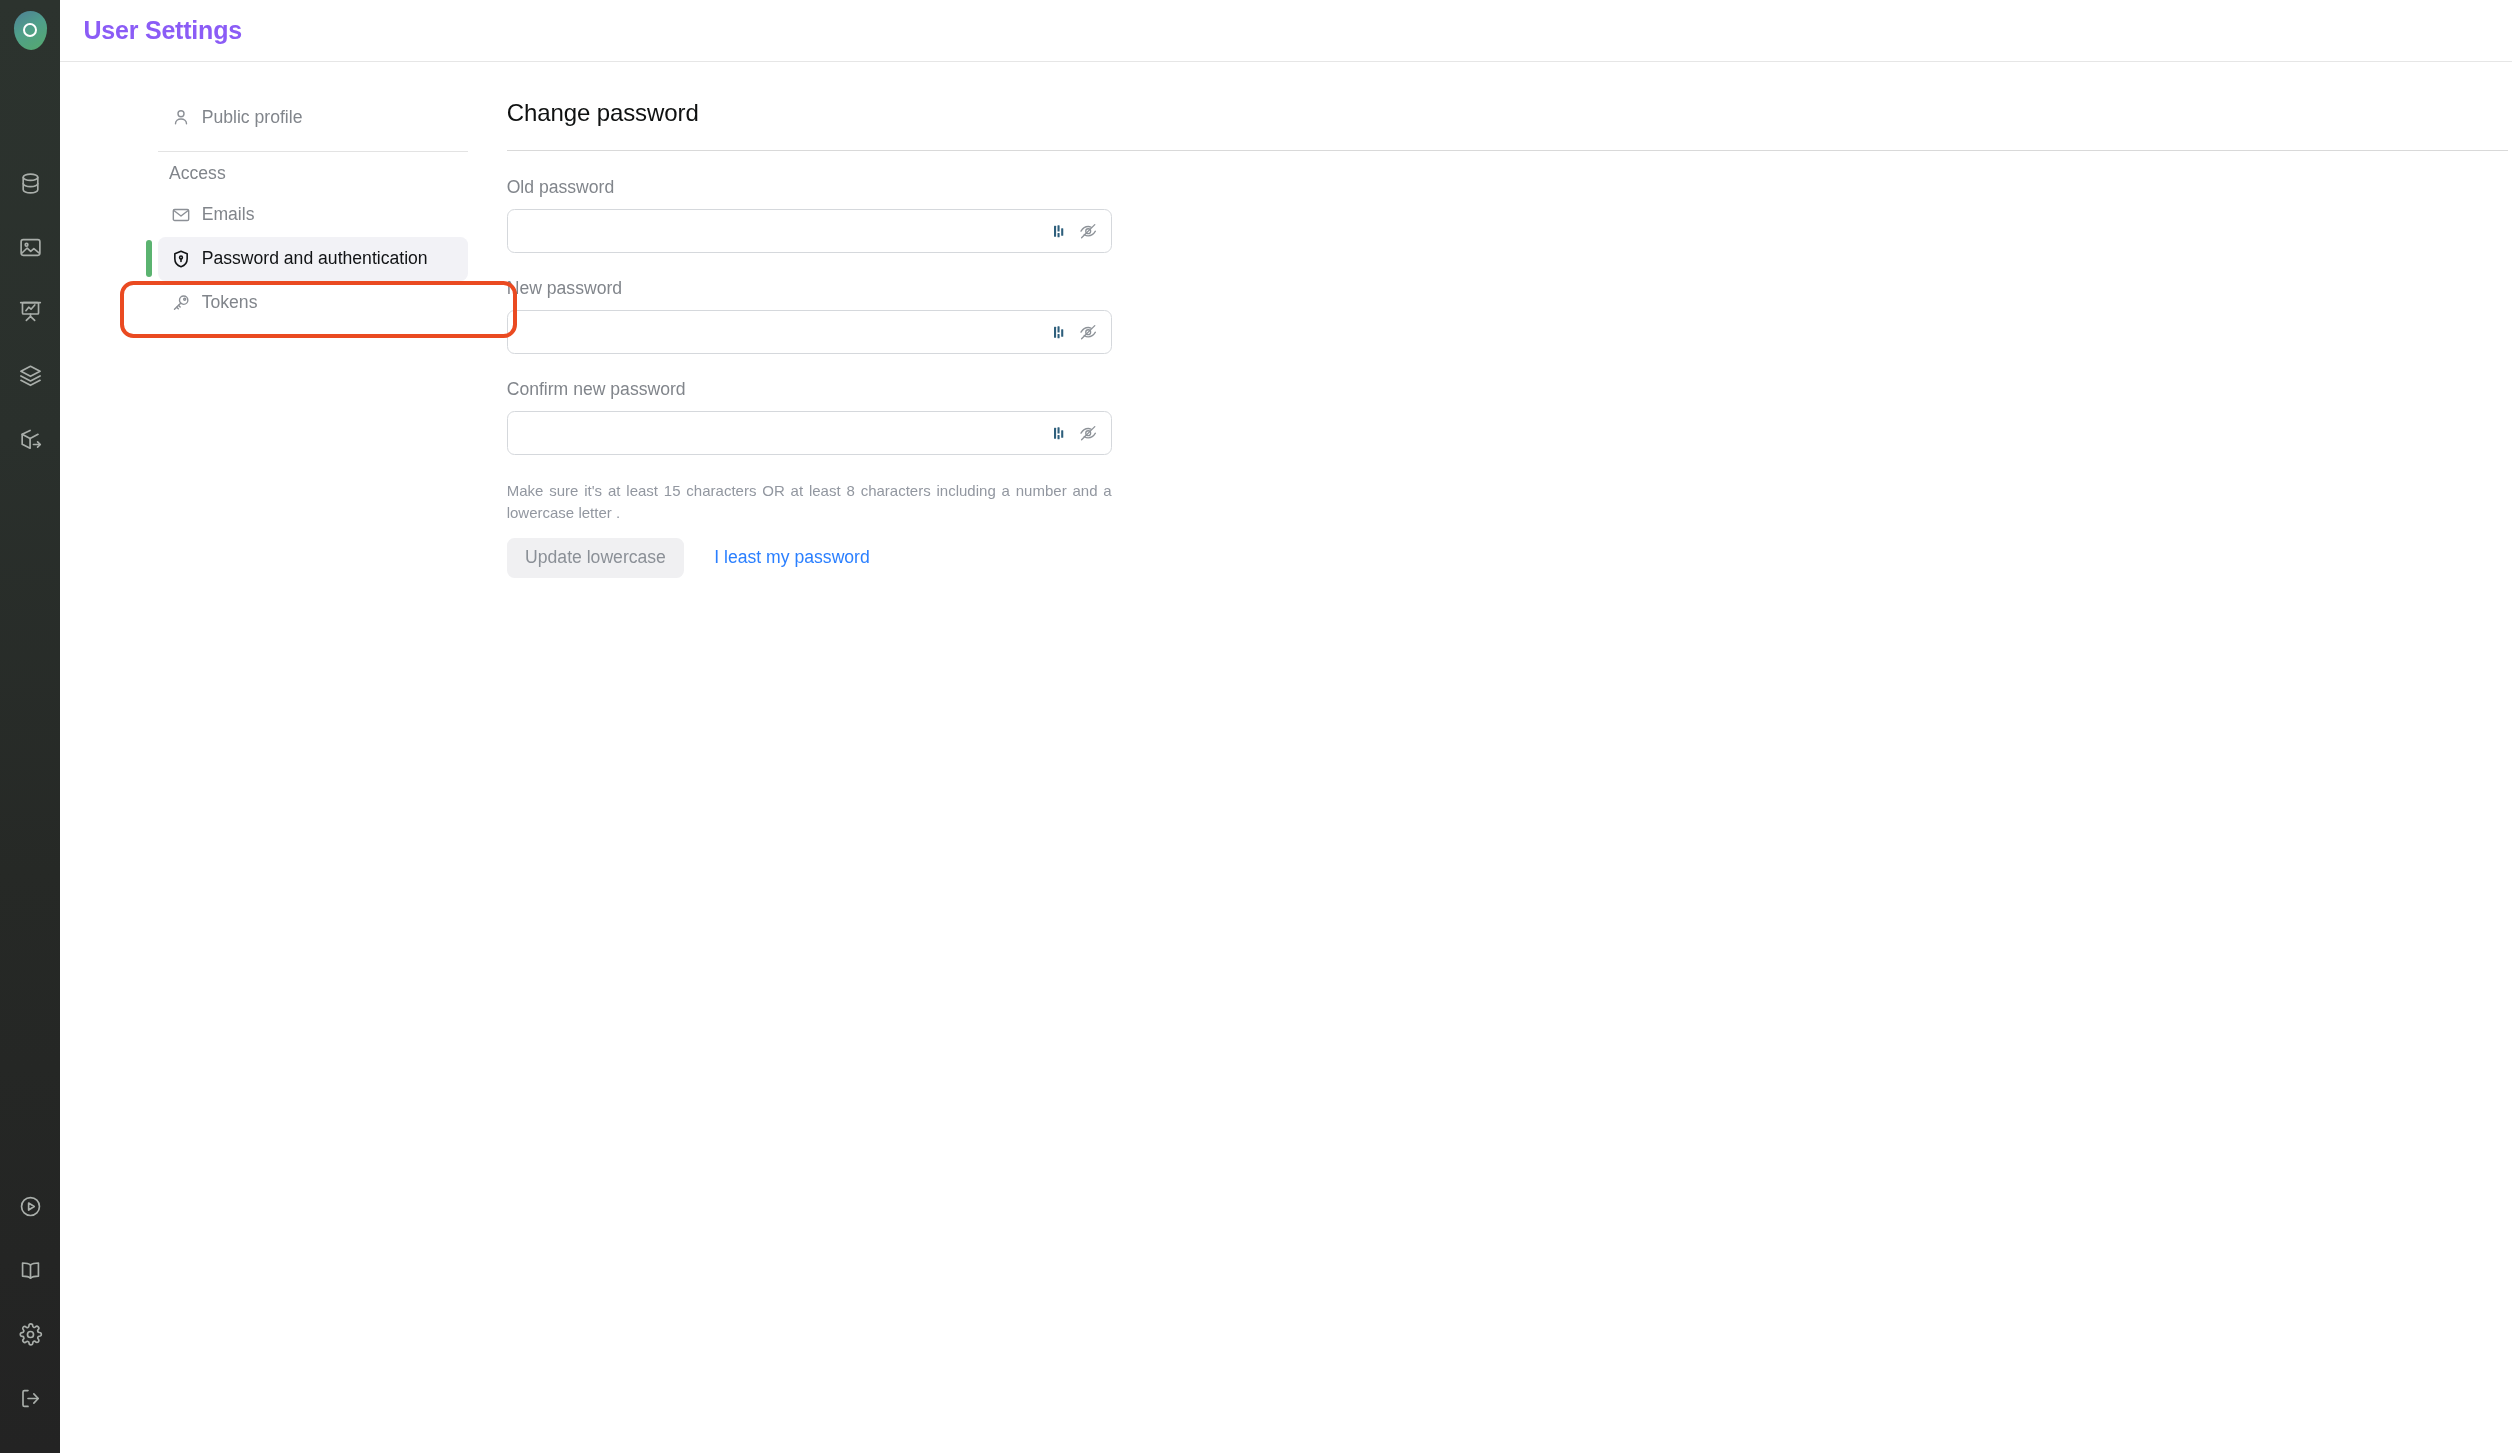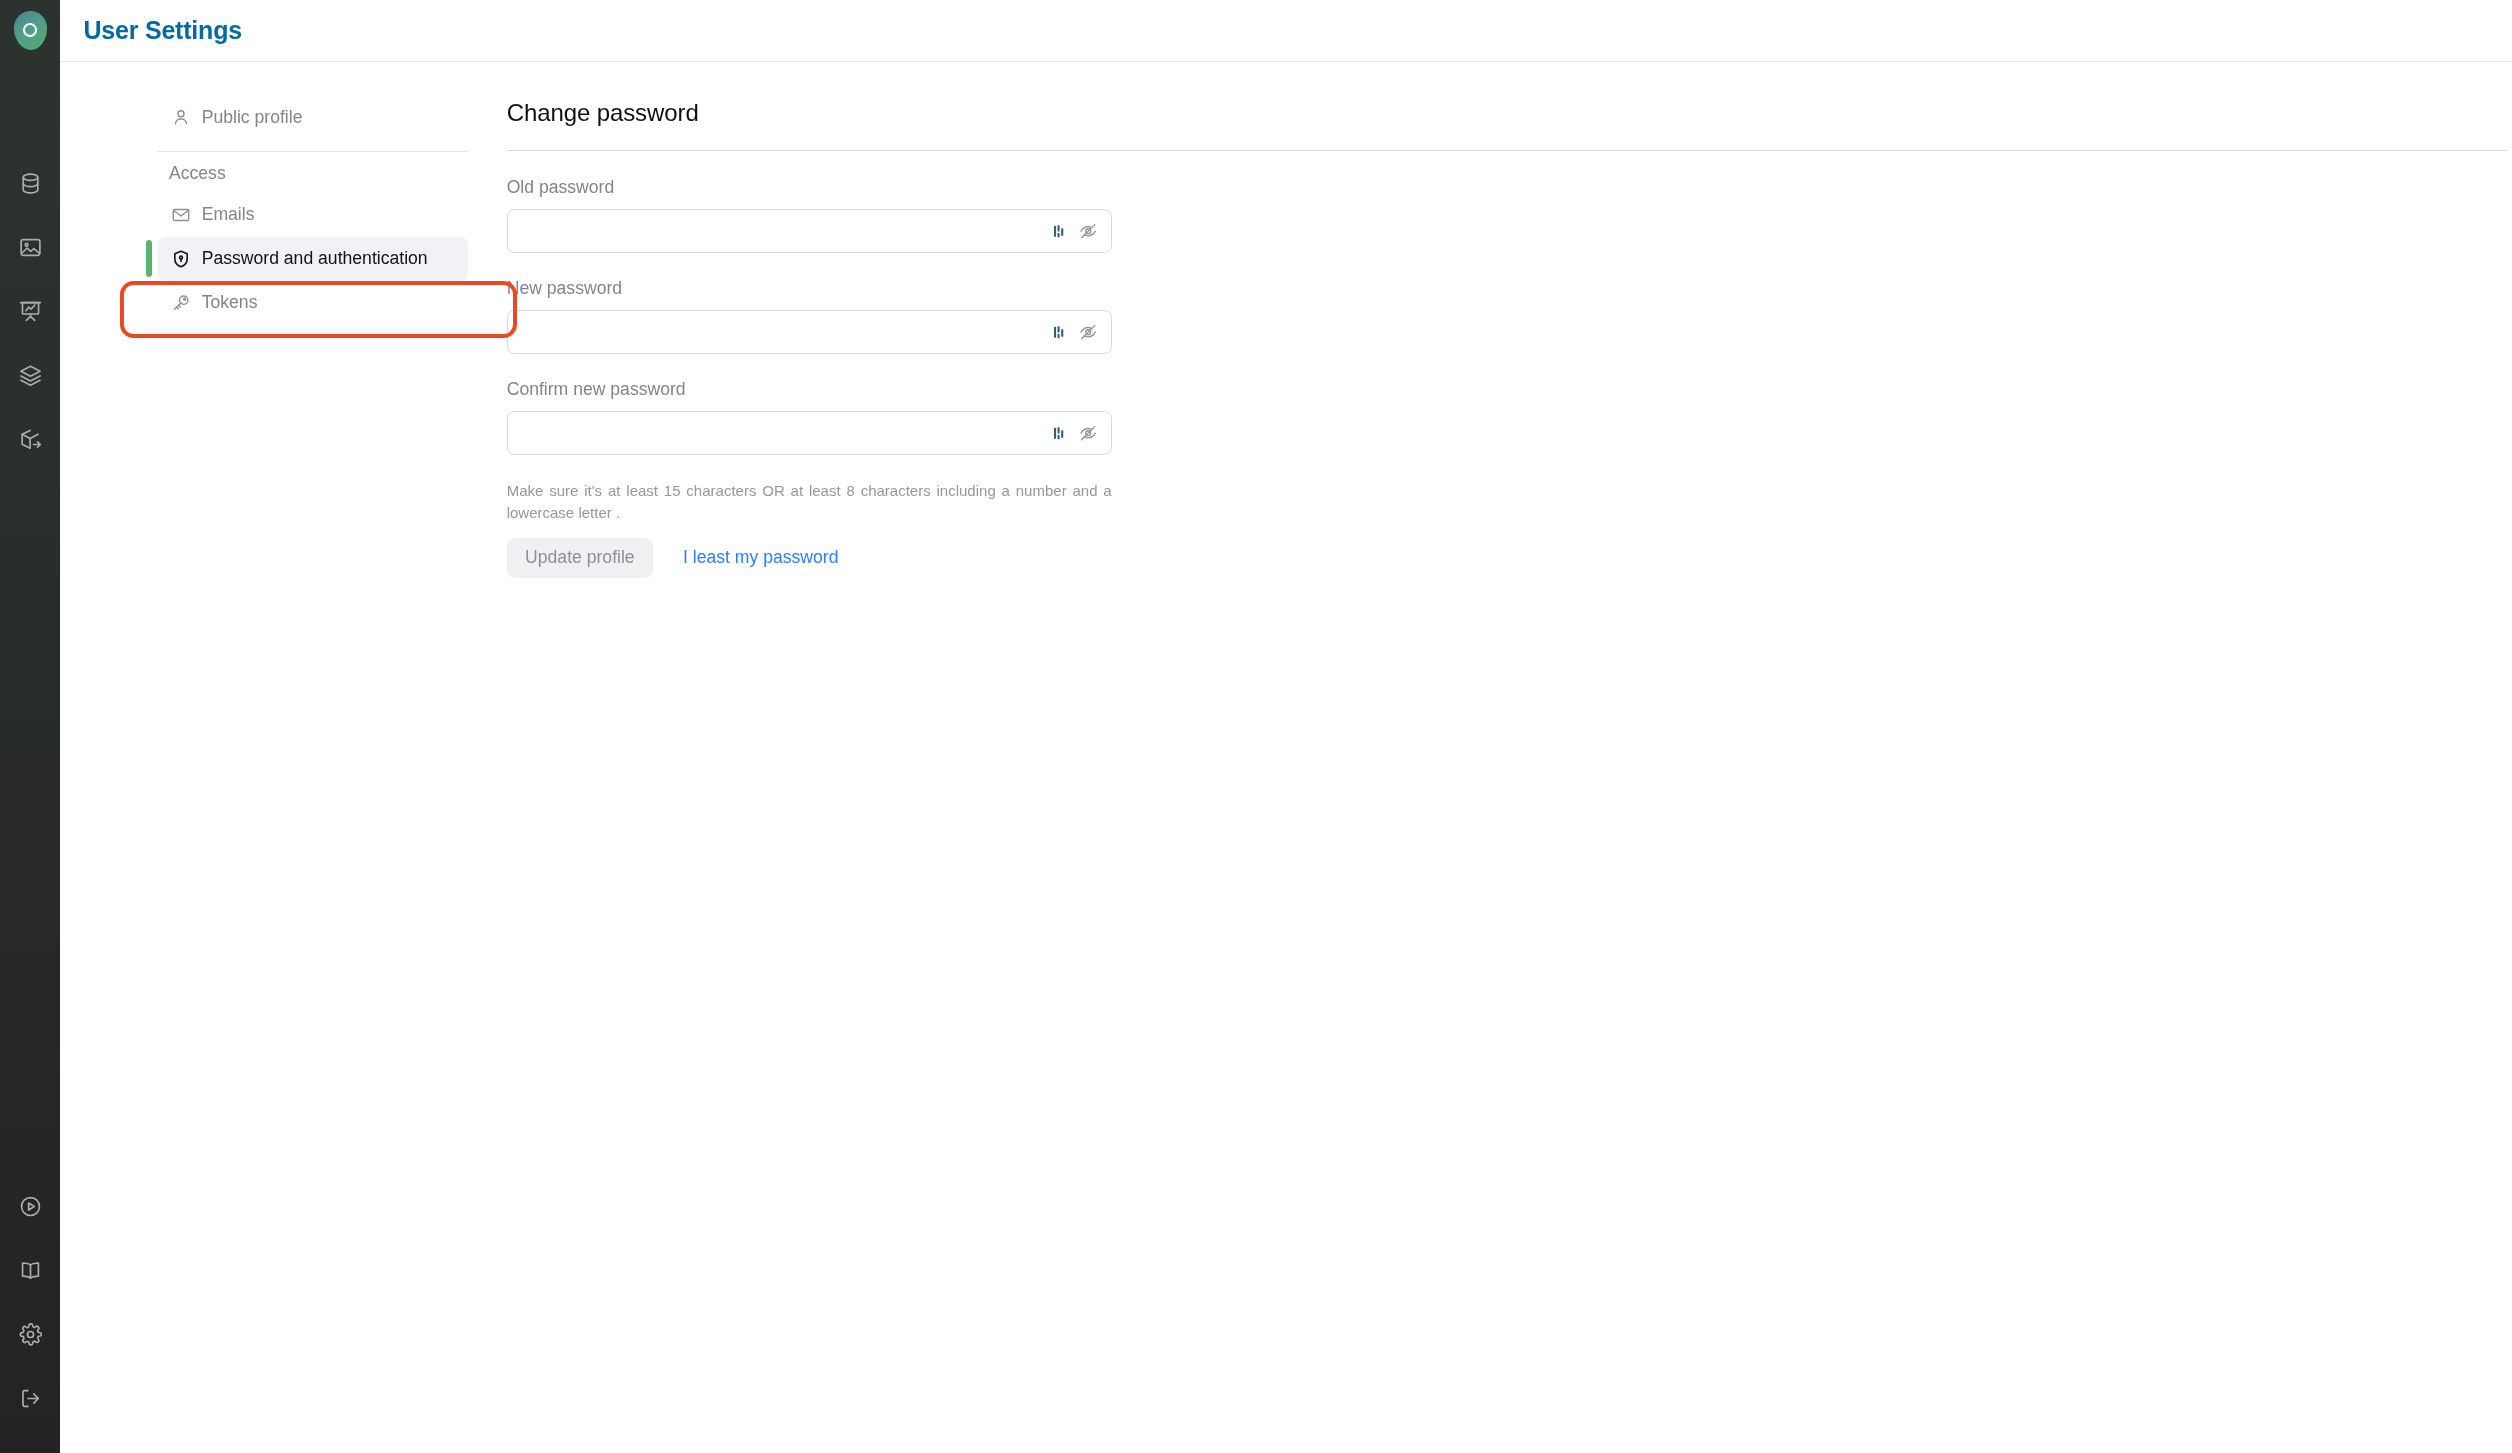--- a/index.html
+++ b/index.html
@@ -88,21 +88,21 @@
     flex: 0 0 62px;
     display: flex;
     align-items: center;
     border-bottom: 0.8px solid #e6e6e6;
     background: #ffffff;
   }
   #page-title {
     margin-left: 23.4px;
     font-size: 25px;
     font-weight: 600;
-    color: #0369a1;
+    color: #8b5cf6;
     letter-spacing: -0.2px;
   }
 
   #body {
     flex: 1 1 auto;
     display: flex;
     min-height: 0;
     background: #ffffff;
   }
 
@@ -524,21 +524,21 @@
                   <circle cx="12" cy="12" r="3.2"></circle>
                   <path d="M3.4 20.6L20.6 3.4"></path>
                 </svg>
               </span>
             </div>
           </div>
 
           <p id="helper-text">Make sure it's at least 15 characters OR at least 8 characters including a number and a lowercase letter .</p>
 
           <div id="action-row">
-            <button id="update-btn">Update profile</button>
+            <button id="update-btn">Update lowercase</button>
             <a id="forgot-link">I least my password</a>
           </div>
 
         </div>
       </section>
 
     </div>
   </div>
 </div>
 

